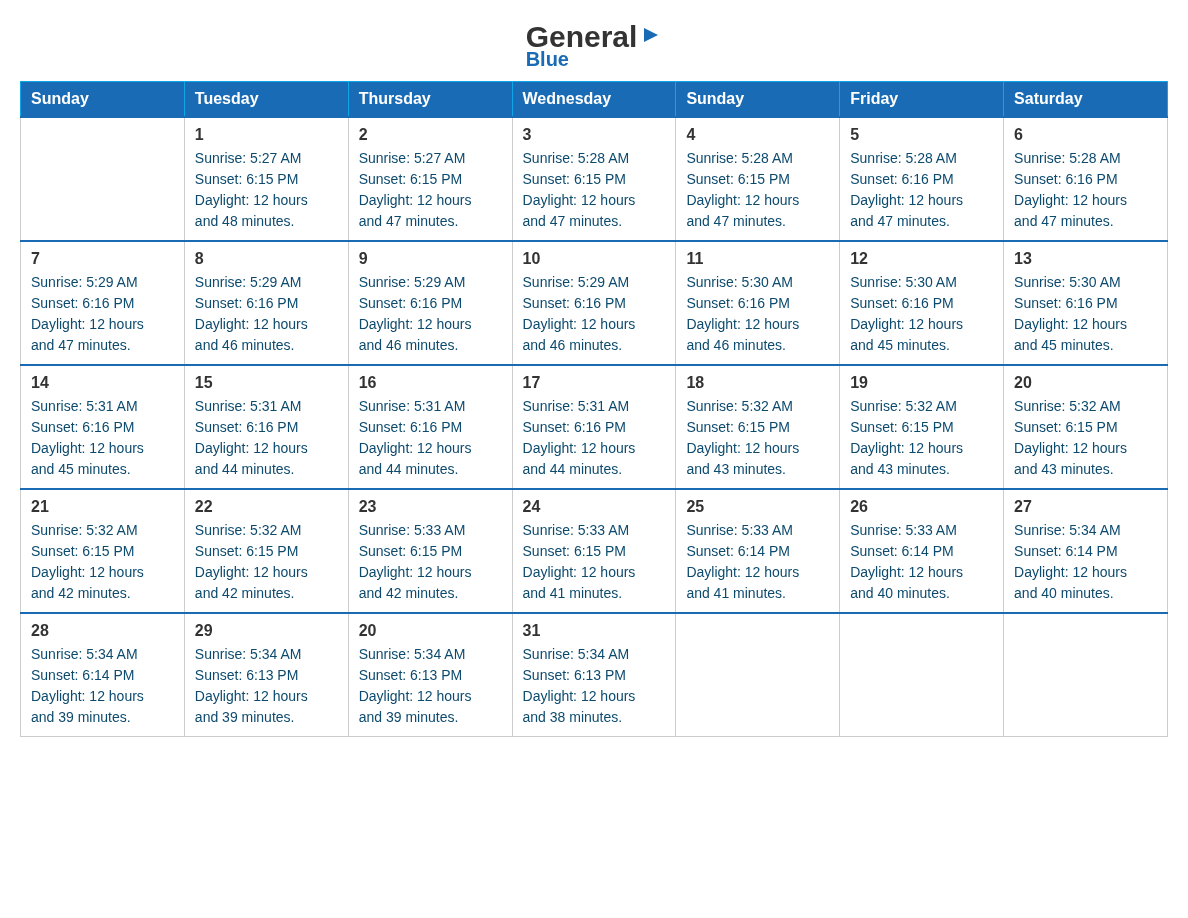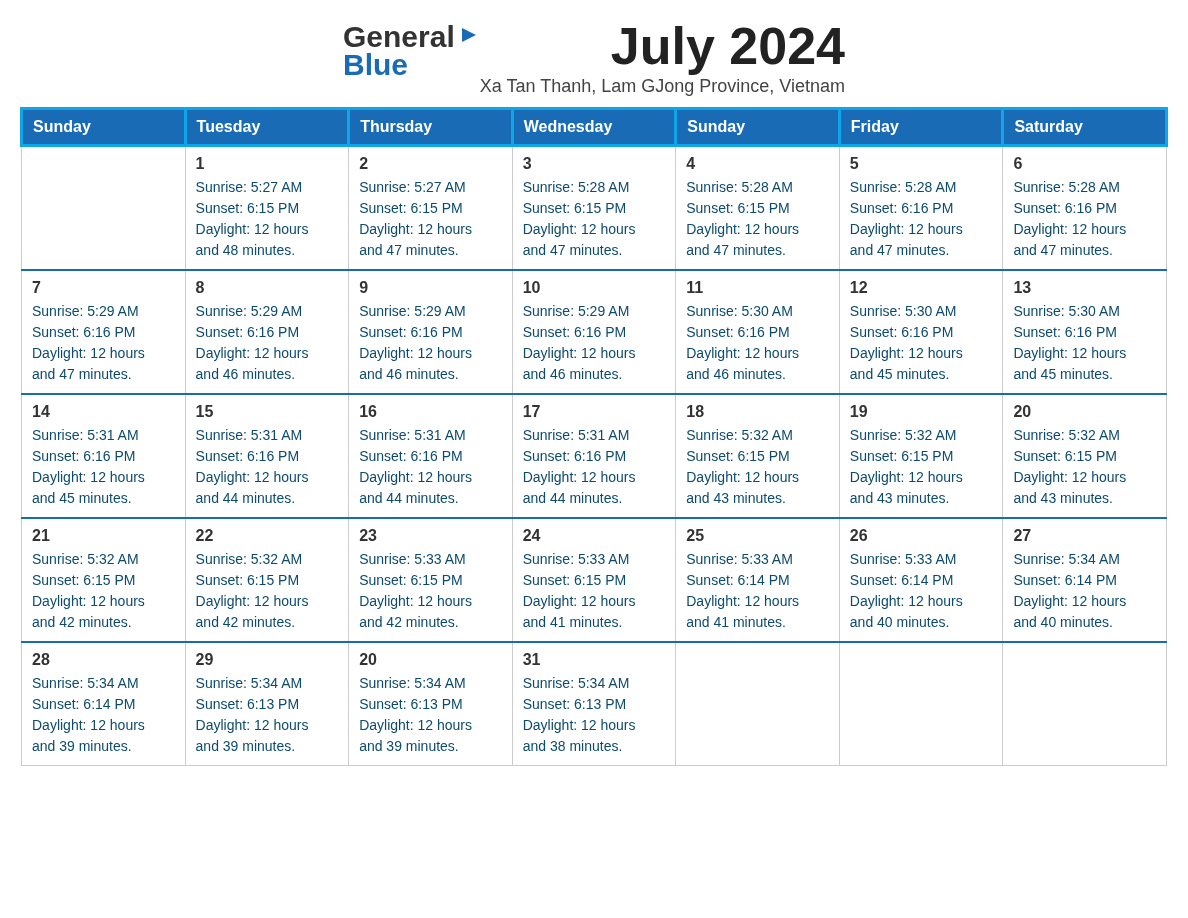--- a/index.html
+++ b/index.html
@@ -40,21 +40,21 @@
       border-collapse: collapse;
       border: 1px solid #ccc;
     }
     .calendar th {
       background-color: #1a6bb5;
       color: #fff;
       text-align: left;
       padding: 8px 10px;
       font-size: 16px;
       font-weight: bold;
-      border: 3px solid #0ea5e9;
+      border: 1px solid #0ea5e9;
     }
     .calendar td {
       vertical-align: top;
       padding: 8px 10px;
       border: 1px solid #ccc;
       width: 14.28%;
       font-size: 13px;
       color: #333;
       min-height: 100px;
     }
@@ -86,25 +86,21 @@
 <div class="header">
   <div class="logo">
     <div style="display:flex; align-items:center; gap:0px;">
       <span style="font-size:30px; font-weight:bold; color:#333;">General</span>
       <span style="display:inline-block; margin-left:3px; vertical-align:middle;">
         <svg width="22" height="22" viewBox="0 0 22 22">
           <polygon points="4,4 18,11 4,18" fill="#1a6bb5"></polygon>
         </svg>
       </span>
     </div>
-    <div style="font-size:30px; font-weight:bold; color:#1a6bb5; margin-top:-6px;">Blue</div>
-  </div>
-  <div class="title-section">
-    <div class="month-year">July 2024</div>
-    <div class="location">Xa Tan Thanh, Lam GJong Province, Vietnam</div>
+    <div style="font-size:20px; font-weight:bold; color:#1a6bb5; margin-top:-6px;">Blue</div>
   </div>
 </div>
 
 <table class="calendar">
   <thead>
     <tr>
     <th>Sunday</th>
         <th>Tuesday</th>
         <th>Thursday</th>
         <th>Wednesday</th>

